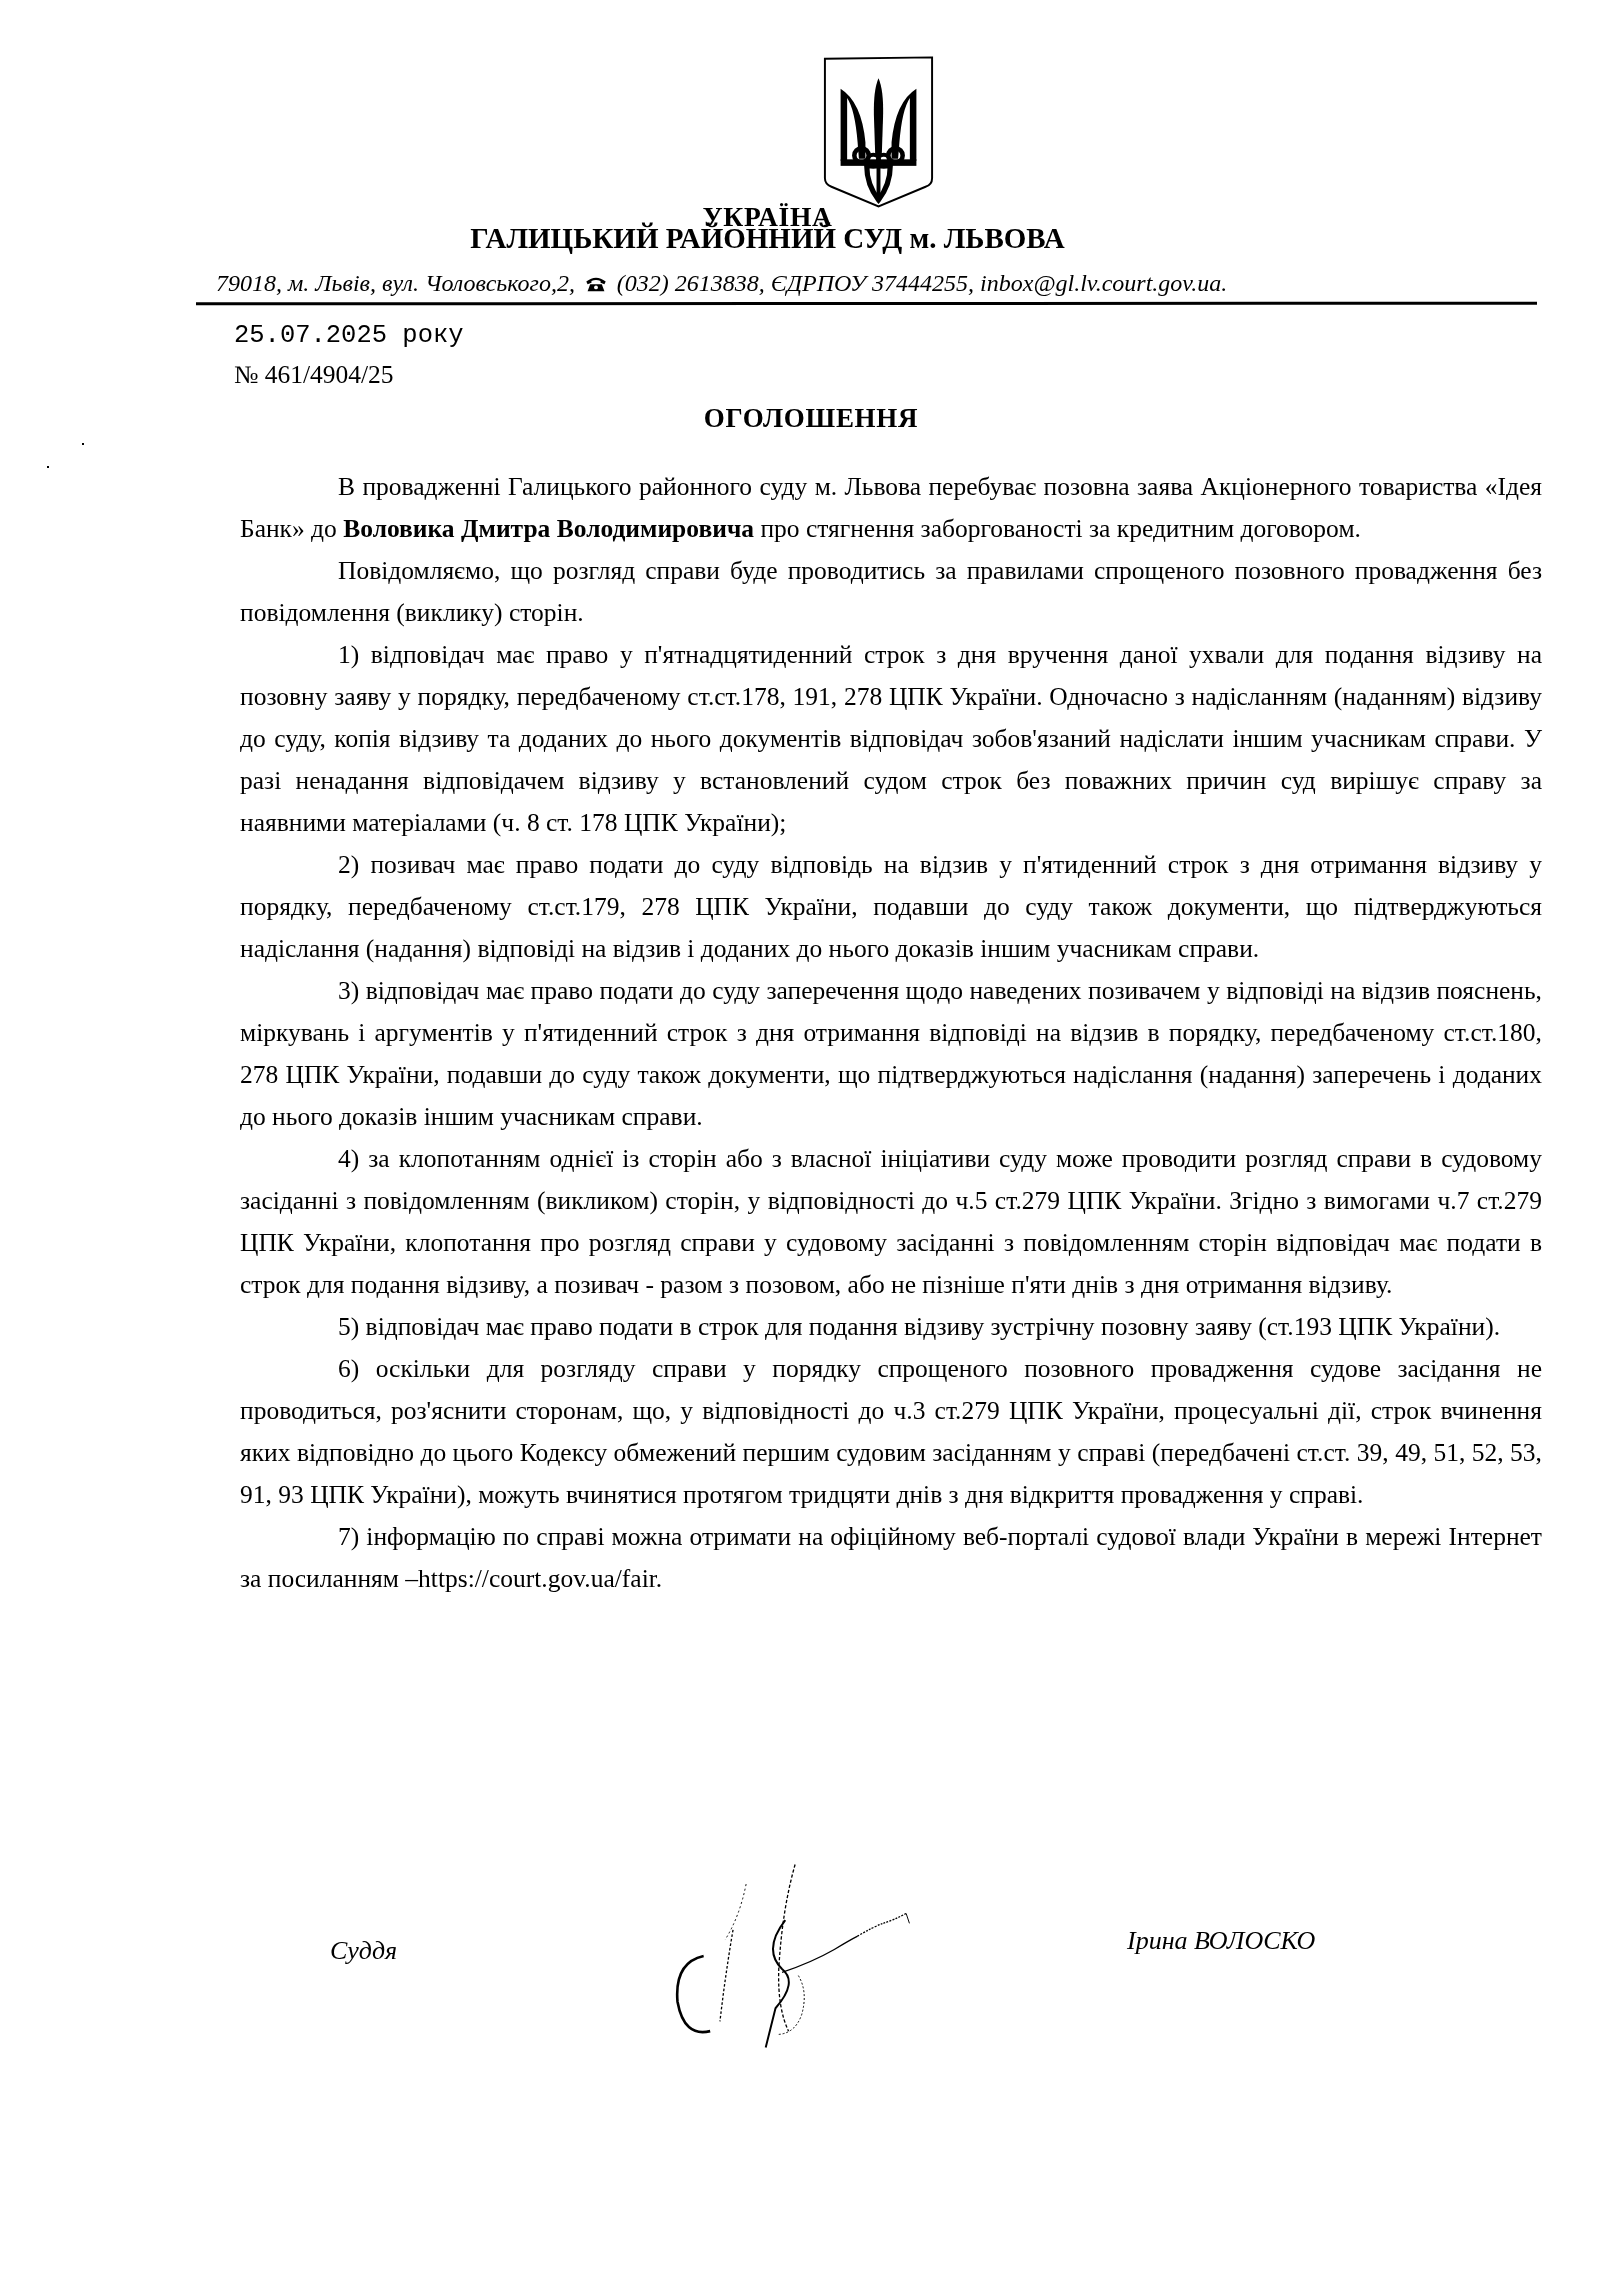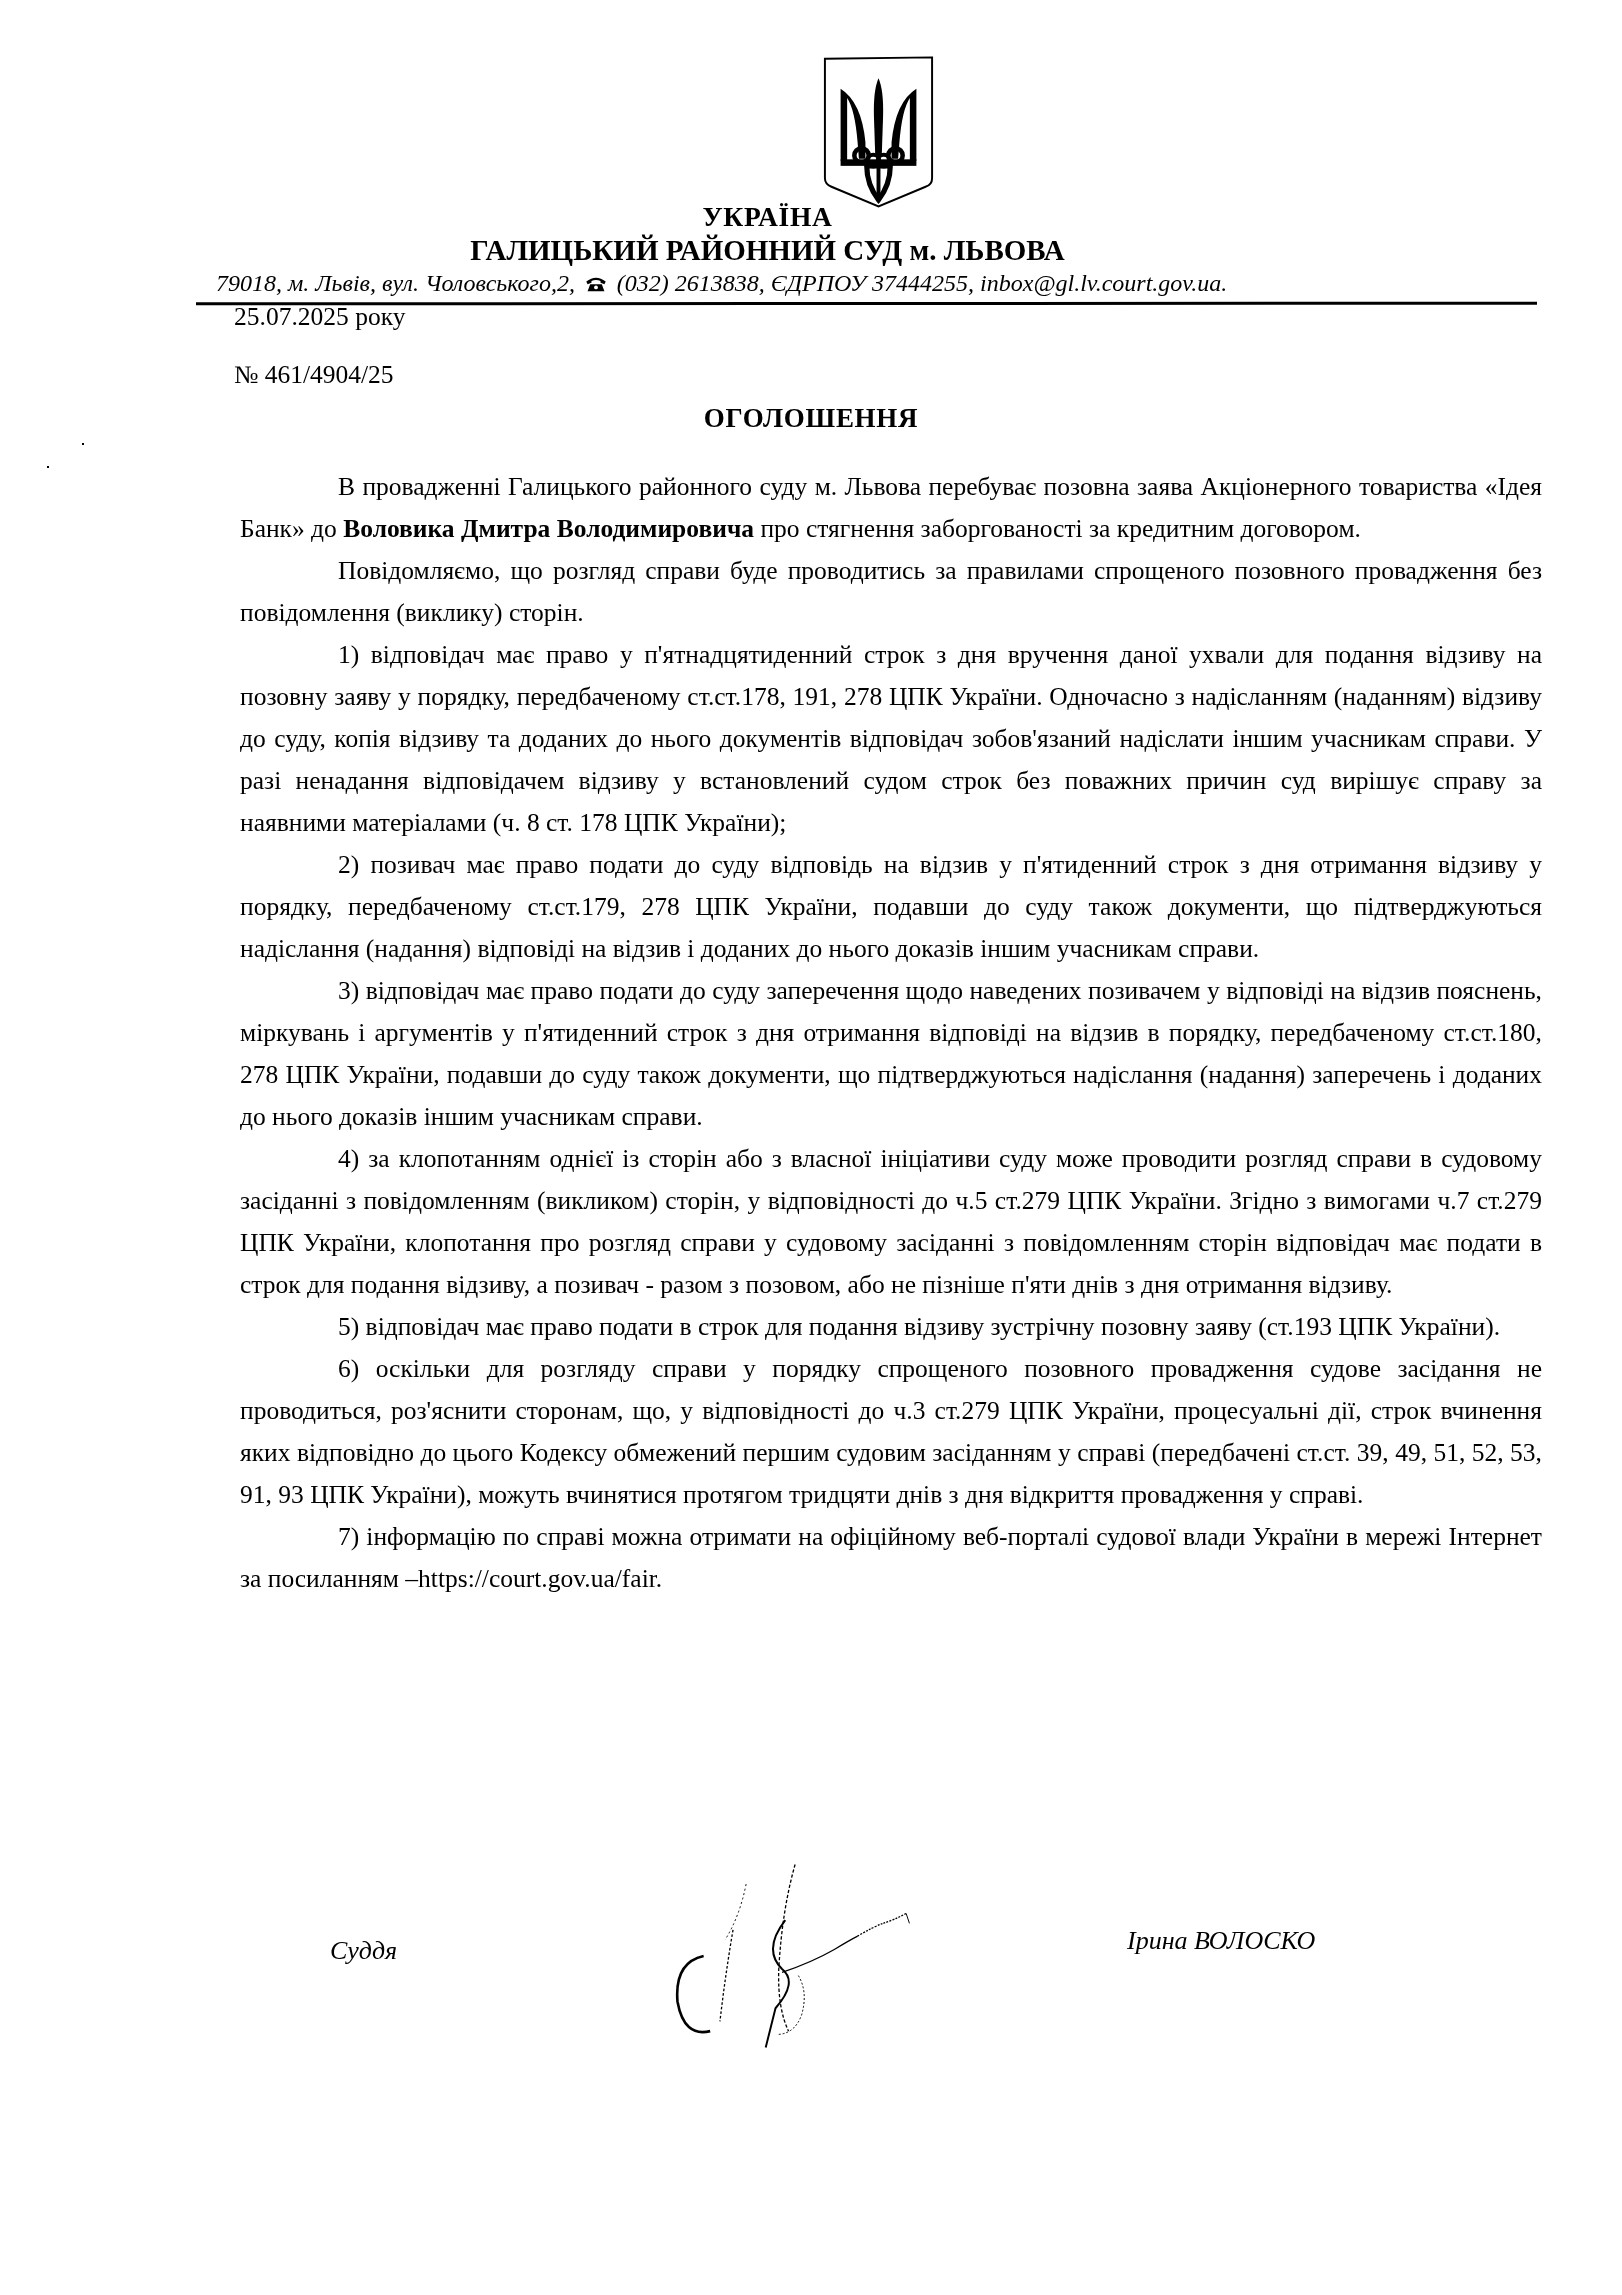--- a/index.html
+++ b/index.html
@@ -1,26 +1,26 @@
 <!DOCTYPE html>
 <html style="font-size:10.5px"><head>
   <meta charset="utf-8">
   <style>
     html, body { margin: 0; padding: 0; background: #ffffff; }
     body { width: 1622px; height: 2295px; position: relative; overflow: hidden; color: #000; font-family: "Liberation Serif", serif; }
     .page { position: absolute; left: 0; top: 0; width: 1622px; height: 2295px; }
     .emblem { position: absolute; left: 821px; top: 44px; width: 115px; height: 164px; }
     .hdr { position: absolute; left: 0; width: 1445px; text-align: center; font-weight: bold; padding-left: 45px; }
     .country { top: 201px; font-size: 27.5px; letter-spacing: 0.7px; }
-    .court { top: 234px; font-size: 29px; text-align: center; }
+    .court { top: 222px; font-size: 29px; text-align: center; }
     .address { position: absolute; left: 216px; top: 270px; font-size: 24px; font-style: italic; white-space: nowrap; }
     .phone-icon { display: inline-block; width: 22px; height: 17px; vertical-align: -1.3px; margin: 0 3.9px; }
     .rule { position: absolute; left: 196px; top: 302px; width: 1341px; height: 2.6px; background: #000; transform: rotate(-0.03deg); }
     .meta { position: absolute; left: 234px; font-size: 25.5px; }
-    .date { top: 302px; }
+    .date { top: 321px; font-family: Liberation Mono, monospace; }
     .regno { top: 360px; }
     .title { position: absolute; left: 0; width: 1622px; text-align: center; top: 393px; font-size: 27px; font-weight: bold; letter-spacing: 0.7px; margin-top: 10px; }
     .body { position: absolute; left: 240px; top: 466px; width: 1302px; font-size: 25.5px; line-height: 42px; text-align: justify; }
     .body p { margin: 0; text-indent: 98px; }
     .body p.first { text-indent: 98px; }
     .body b { font-weight: bold; }
     .sig-row { position: absolute; left: 0; top: 1897px; width: 1622px; height: 196px; }
     .sig-label { position: absolute; left: 330px; top: 39px; font-size: 26px; font-style: italic; }
     .sig-name { position: absolute; left: 1127px; top: 29px; font-size: 26px; font-style: italic; }
     .signature { position: absolute; left: 648px; top: -39px; width: 353px; height: 196px; }

